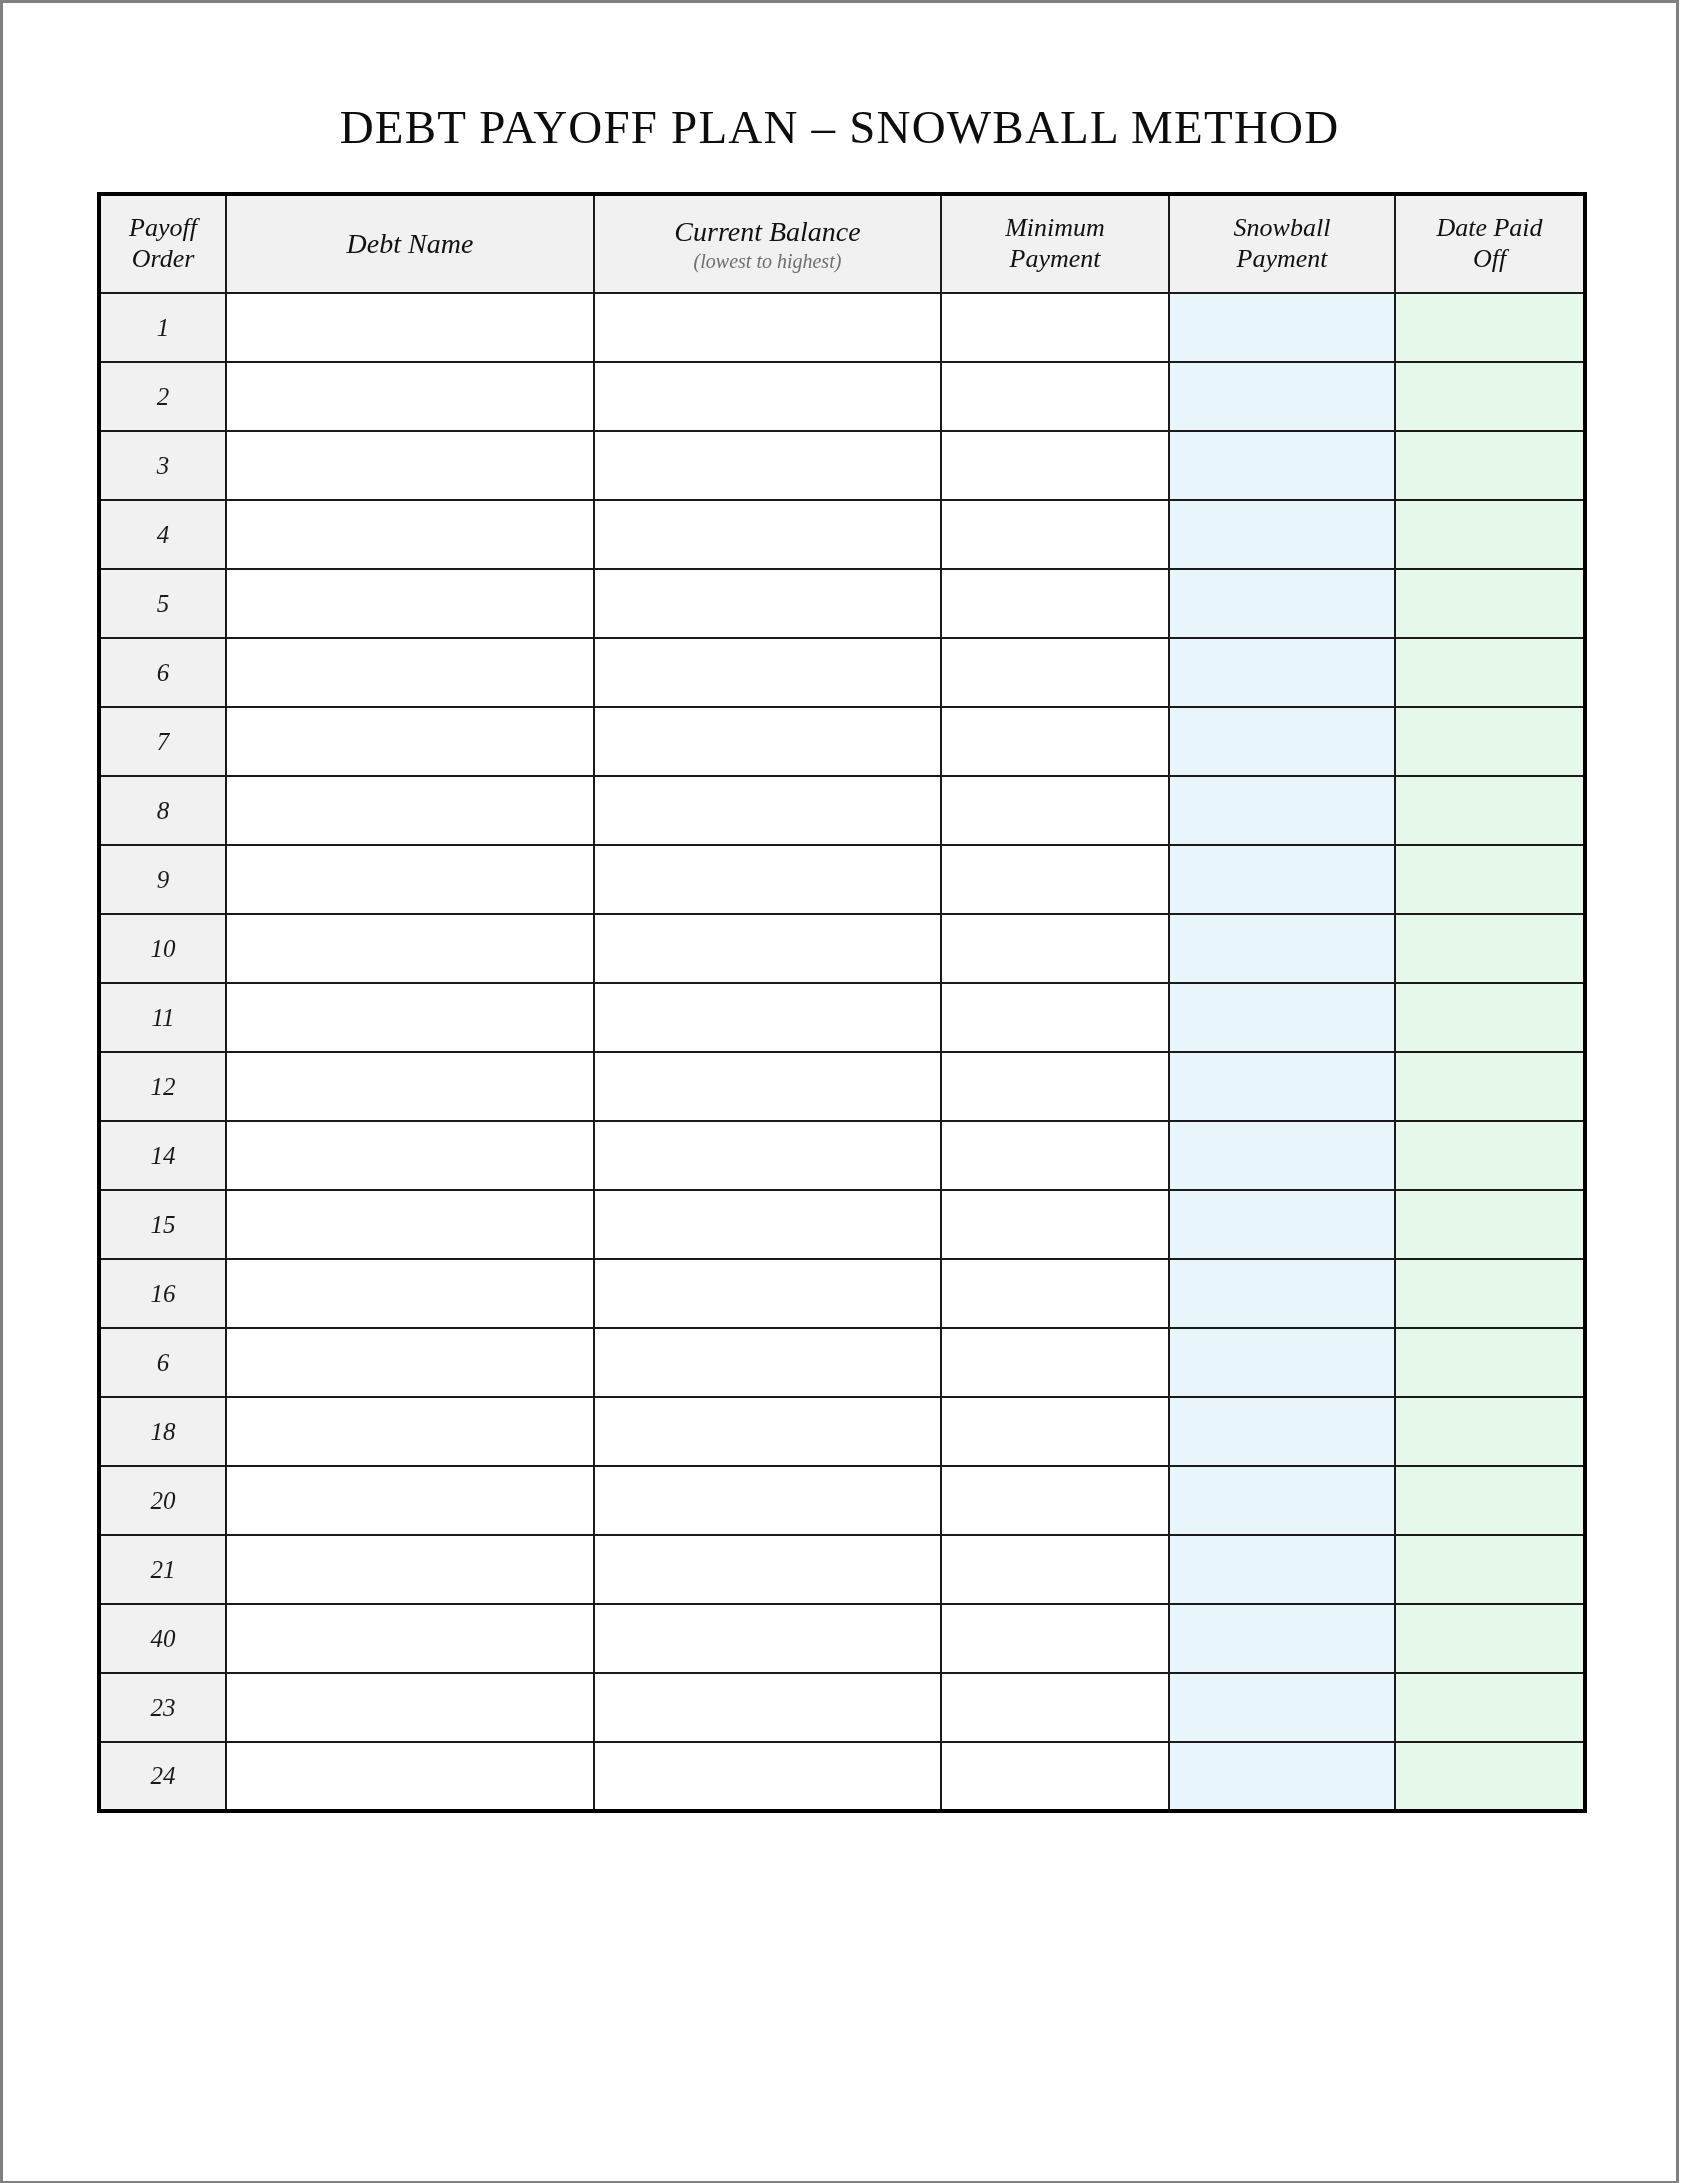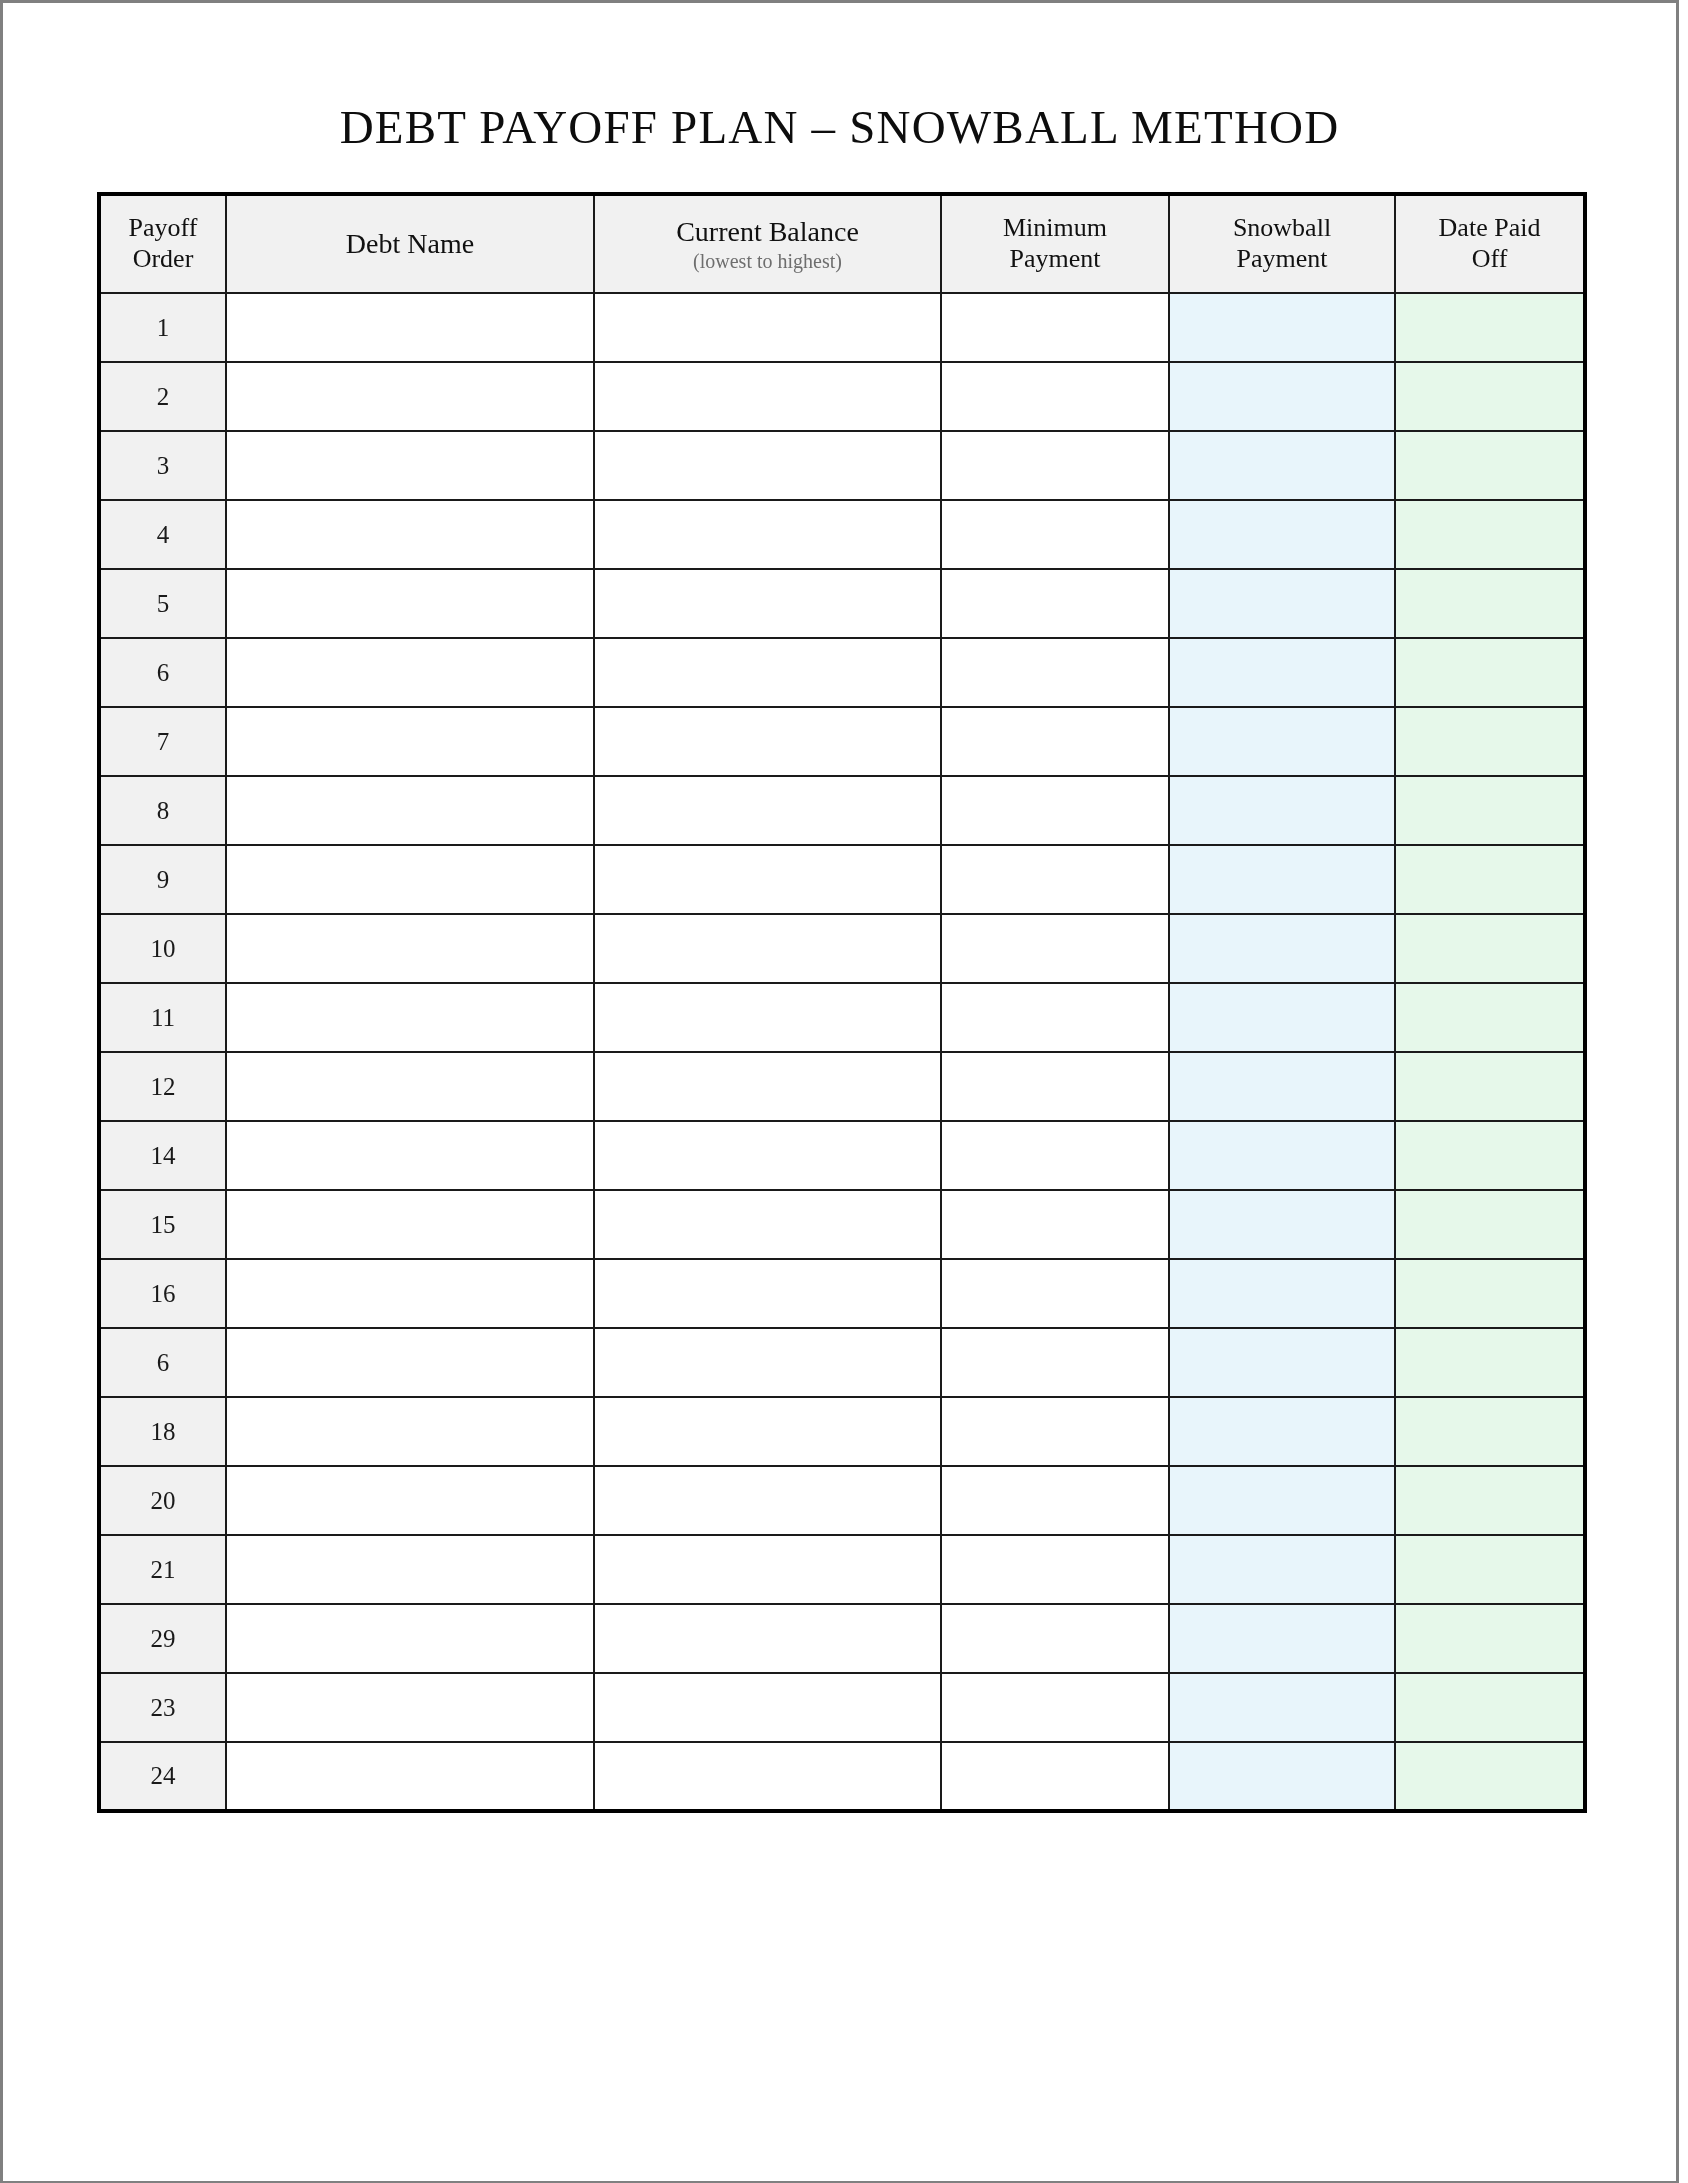--- a/index.html
+++ b/index.html
@@ -34,20 +34,21 @@
     margin: 0;
     padding-top: 97px;
     font-family: "Liberation Serif", "DejaVu Serif", serif;
     white-space: nowrap;
   }
 
   .table-wrap {
     margin: 0 auto;
     width: 1485px;
     padding-top: 38px;
+    font-style: italic;
   }
 
   table.payoff-table {
     width: 1485px;
     border-collapse: collapse;
     border: 4px solid #000000;
     table-layout: fixed;
     background: #ffffff;
   }
 
@@ -289,21 +290,21 @@
           </tr>
           <tr>
             <td class="order-cell">21</td>
             <td class="blank-cell"></td>
             <td class="blank-cell"></td>
             <td class="blank-cell"></td>
             <td class="snow-cell"></td>
             <td class="date-cell"></td>
           </tr>
           <tr>
-            <td class="order-cell">29</td>
+            <td class="order-cell">40</td>
             <td class="blank-cell"></td>
             <td class="blank-cell"></td>
             <td class="blank-cell"></td>
             <td class="snow-cell"></td>
             <td class="date-cell"></td>
           </tr>
           <tr>
             <td class="order-cell">23</td>
             <td class="blank-cell"></td>
             <td class="blank-cell"></td>

